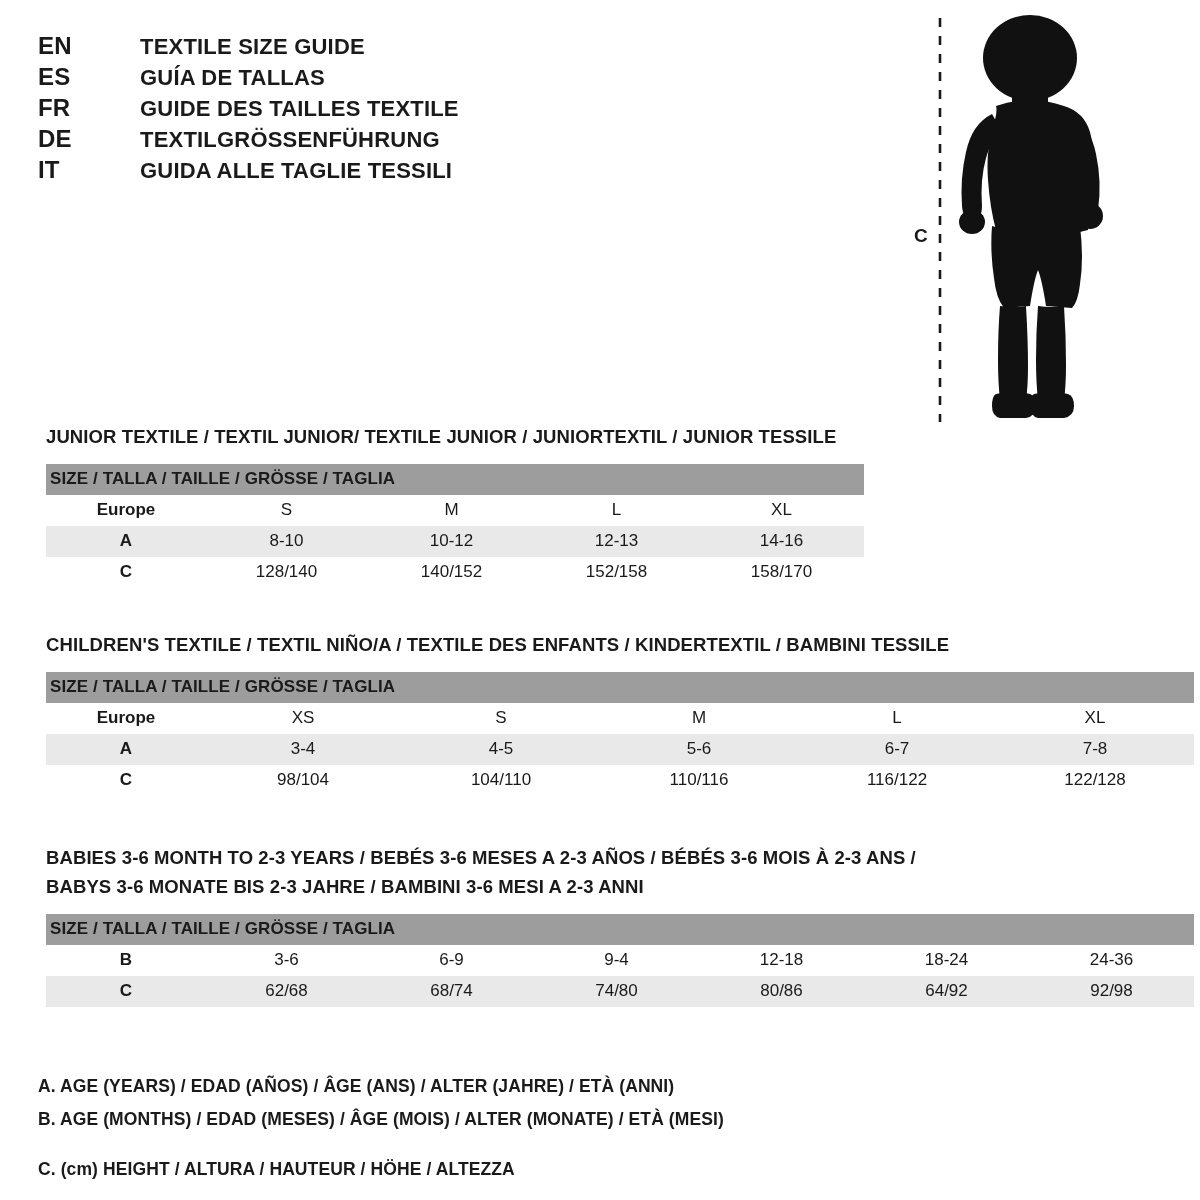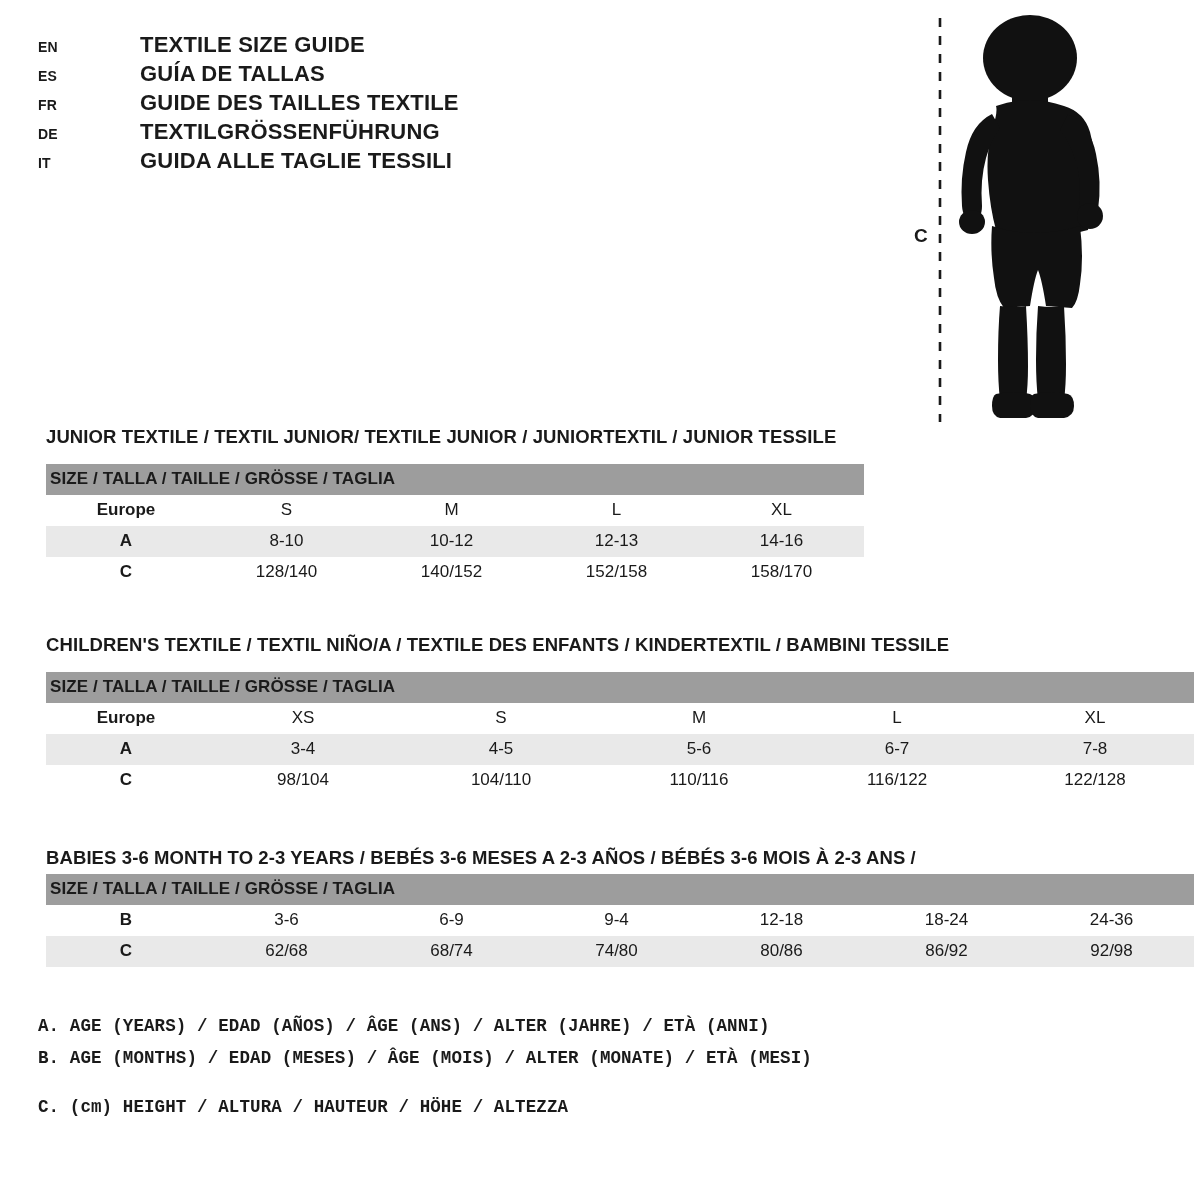--- a/index.html
+++ b/index.html
@@ -30,21 +30,21 @@
     width: 620px;
   }
   .title-row {
     display: flex;
     align-items: baseline;
     margin-bottom: 3px;
   }
   .title-lang {
     width: 78px;
     flex: 0 0 78px;
-    font-size: 14px;
+    font-size: 24px;
     font-weight: bold;
     letter-spacing: 0.2px;
     text-transform: uppercase;
     color: #1a1a1a;
   }
   .title-text {
     font-size: 22px;
     font-weight: bold;
     letter-spacing: 0.2px;
     text-transform: uppercase;
@@ -115,23 +115,22 @@
 
   
   #section-junior { top: 424px; }
   #section-children { top: 632px; }
   #section-babies { top: 845px; }
 
   
   .footnotes {
     position: absolute;
     left: 38px;
-    top: 1016px;
+    top: 1076px;
     width: 1000px;
-    font-family: Liberation Mono, monospace;
   }
   .footnote {
     font-size: 17.5px;
     font-weight: bold;
     letter-spacing: 0.1px;
     text-transform: uppercase;
     color: #1a1a1a;
     margin-bottom: 12px;
   }
 </style>
@@ -274,20 +273,21 @@
           <td class="cell-c">110/116</td>
           <td class="cell-c">116/122</td>
           <td class="cell-c">122/128</td>
         </tr>
       </tbody>
     </table>
   </div>
 
   <div class="section" id="section-babies">
     <div class="section-heading" style="margin-bottom:2px;">BABIES 3-6 MONTH TO 2-3 YEARS / BEBÉS 3-6 MESES A 2-3 AÑOS / BÉBÉS 3-6 MOIS À 2-3 ANS /</div>
+    <div class="section-heading">BABYS 3-6 MONATE BIS 2-3 JAHRE / BAMBINI 3-6 MESI A 2-3 ANNI</div>
     <table class="size-table">
       <colgroup>
         <col style="width:158px">
           <col style="width:165px">
           <col style="width:165px">
           <col style="width:165px">
           <col style="width:165px">
           <col style="width:165px">
           <col style="width:165px">
       </colgroup>
@@ -303,21 +303,21 @@
           <td class="cell-c">12-18</td>
           <td class="cell-c">18-24</td>
           <td class="cell-c">24-36</td>
         </tr>
         <tr class="row-shade">
           <td class="row-head">C</td>
           <td class="cell-c">62/68</td>
           <td class="cell-c">68/74</td>
           <td class="cell-c">74/80</td>
           <td class="cell-c">80/86</td>
-          <td class="cell-c">86/92</td>
+          <td class="cell-c">64/92</td>
           <td class="cell-c">92/98</td>
         </tr>
       </tbody>
     </table>
   </div>
 
   <div class="footnotes">
     <div class="footnote">A. AGE (YEARS) / EDAD (AÑOS) / ÂGE (ANS) / ALTER (JAHRE) / ETÀ (ANNI)</div>
     <div class="footnote">B. AGE (MONTHS) / EDAD (MESES) / ÂGE (MOIS) / ALTER (MONATE) / ETÀ (MESI)</div>
     <div class="footnote" style="text-transform:none;margin-top:29px;">C. (cm) HEIGHT / ALTURA / HAUTEUR / HÖHE / ALTEZZA</div>

